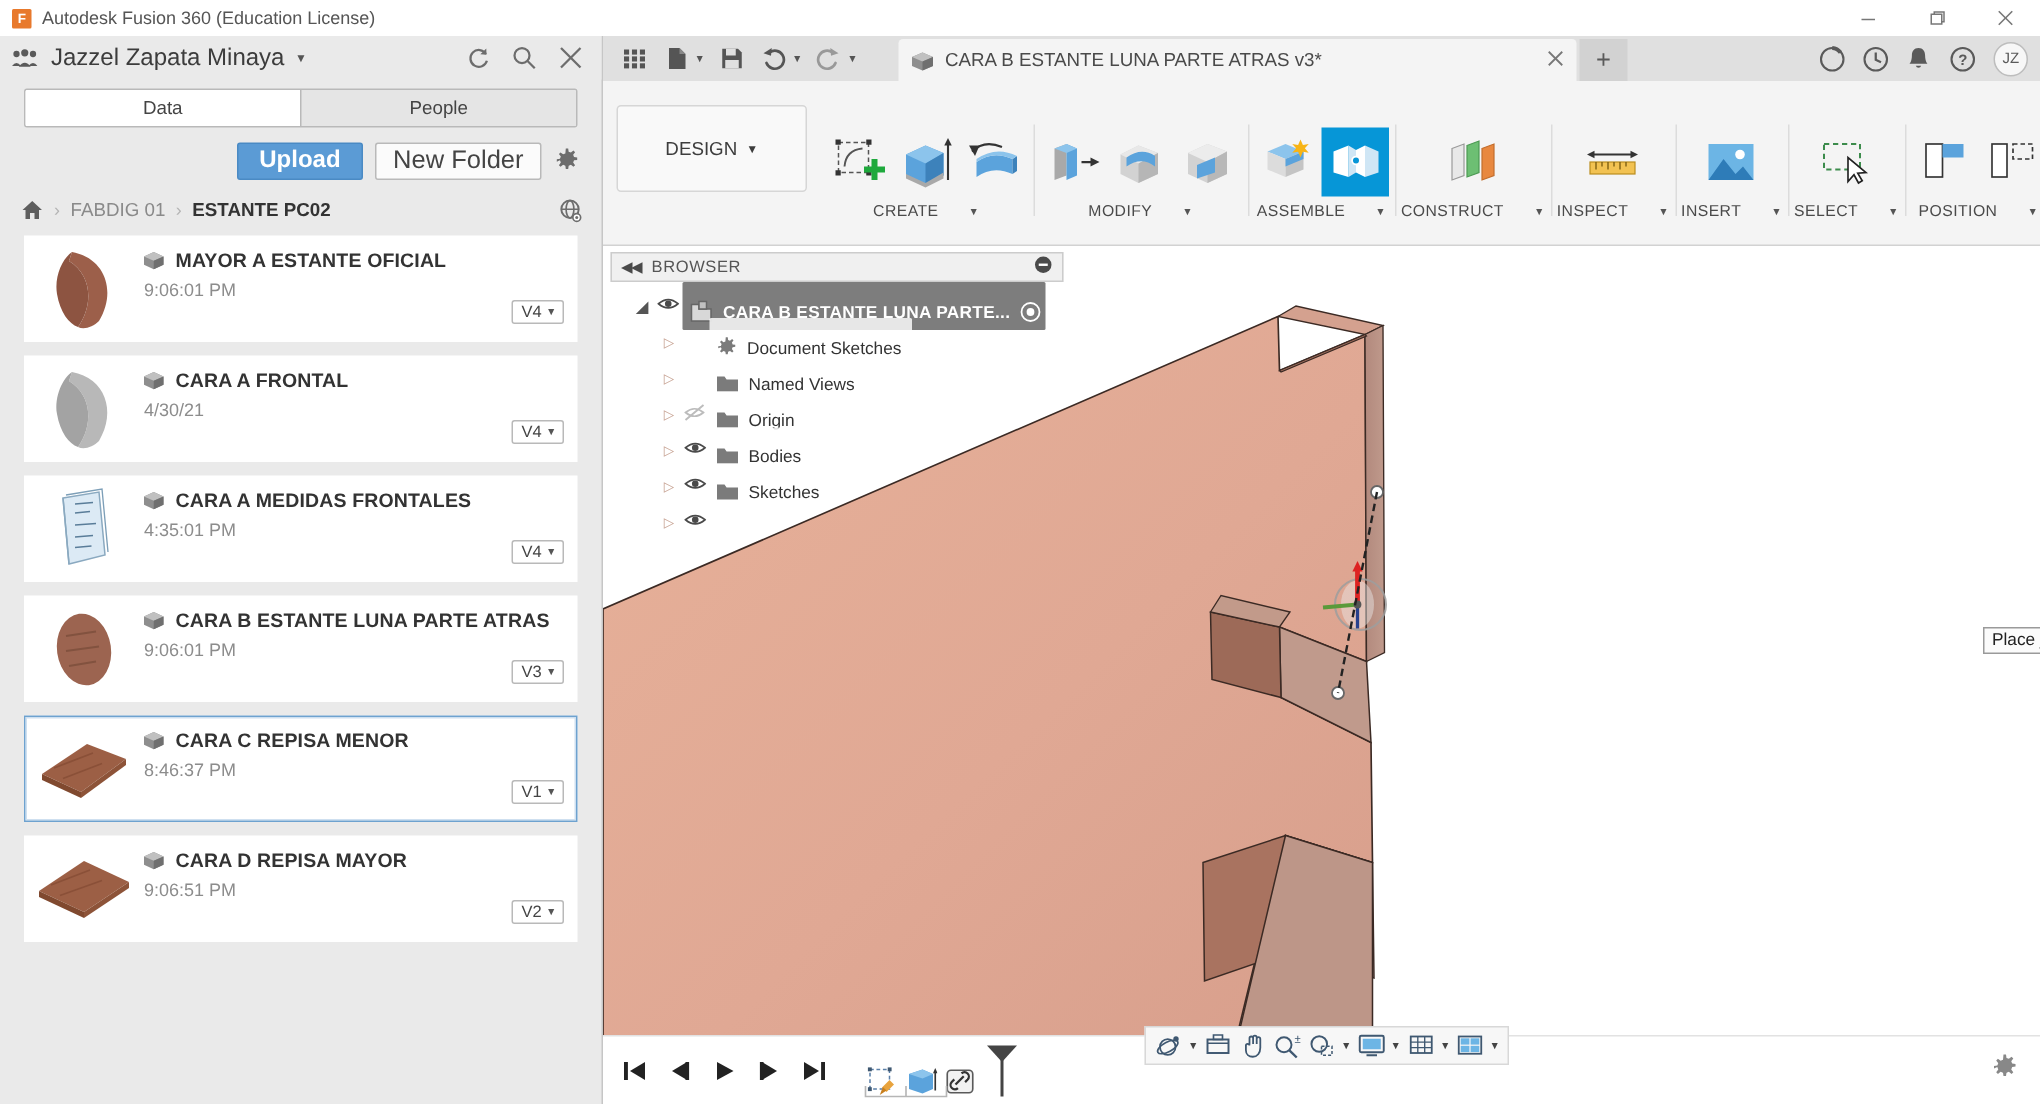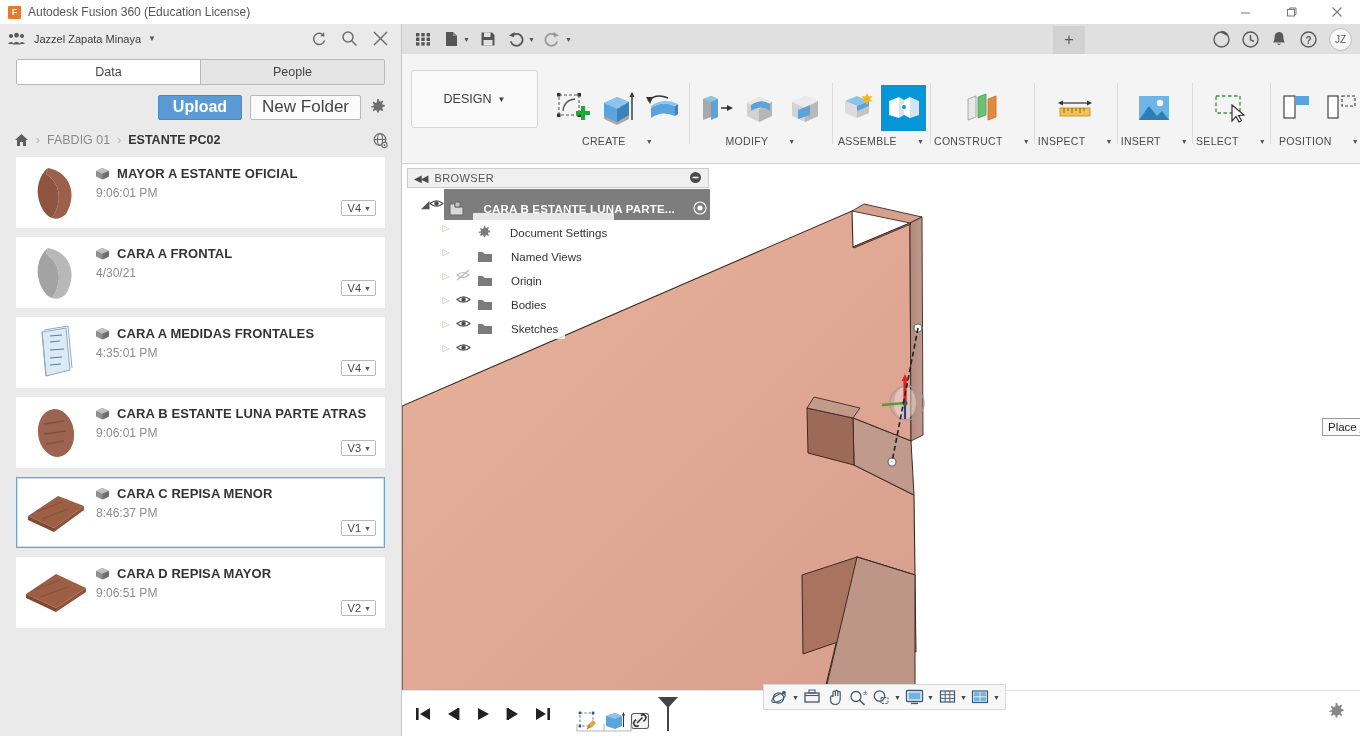--- a/index.html
+++ b/index.html
@@ -39,21 +39,21 @@
   .datapanel {
     position: absolute; left: 0; top: 24px; width: 402px; height: 712px;
     background: #eaeaea;
     border-right: 1px solid #c6c6c6;
   }
   .dp-header {
     height: 29px; display: flex; align-items: center; padding: 0 8px;
     background: #eaeaea;
   }
   .dp-people-icon { width: 17px; height: 14px; position: relative; margin-right: 9px; }
-  .dp-user { font-size: 11px; color: #3c3c3c; }
+  .dp-user { font-size: 16px; color: #3c3c3c; }
   .dp-caret { margin-left: 7px; font-size: 8px; color: #555; }
   .dp-hdr-right { margin-left: auto; display: flex; align-items: center; gap: 14px; padding-right: 4px;}
   .ic { color: #6d6d6d; display: inline-flex; align-items: center; justify-content: center; }
 
   .dp-tabs {
     margin: 6px 16px 0 16px; height: 26px; display: flex;
     border: 1px solid #b9b9b9; border-radius: 2px; overflow: hidden;
     background: #fff;
   }
   .dp-tab {
@@ -194,21 +194,21 @@
     height: 20px; background: #f0f0f0; border: 1px solid #ccc;
     display: flex; align-items: center; padding: 0 6px; font-size: 11px; color: #555;
     letter-spacing: .4px;
   }
   .browser-hdr .collapse { color: #4a4a4a; font-size: 10px; margin-right: 7px; letter-spacing: -1px;}
   .browser-hdr .minus { margin-left: auto; }
   .tree { margin-top: 4px; font-size: 11.5px; }
   .tnode { height: 24px; display: flex; align-items: center; }
   .tarrow { width: 14px; text-align: center; color: #c9a697; font-size: 9px; }
   .teye { width: 20px; text-align: center; color: #5e5e5e; }
-  .tlabel-wrap { display: flex; align-items: center; gap: 18px; padding: 12px 7px 2px 4px; border-radius: 1px; }
+  .tlabel-wrap { display: flex; align-items: center; gap: 6px; padding: 12px 7px 2px 4px; border-radius: 1px; }
   .tlabel-wrap.root { background: #7d7d7d; color: #fff; padding-right: 3px; }
   .tlabel-wrap.hl { background: rgba(255,255,255,0.82); }
   .tlabel { color: #333; white-space: nowrap; }
   .tlabel.white { color: #fff; font-weight: bold; letter-spacing: .2px; }
 
   
   .tooltip {
     position: absolute; left: 920px; top: 394px;
     background: #fbfbfb; border: 1px solid #9a9a9a;
     font-size: 11.5px; color: #222; padding: 2px 5px; z-index: 25; white-space: nowrap;
@@ -584,20 +584,36 @@
         <div class="qbtn">
           <svg width="19" height="19" viewBox="0 0 19 19">
               <circle cx="9.5" cy="9.5" r="7.5" fill="none" stroke="#5a5a5a" stroke-width="1.4"></circle>
               <text x="9.5" y="13.5" font-size="10" font-family="Liberation Sans, sans-serif" fill="#5a5a5a" text-anchor="middle" font-weight="bold">?</text>
             </svg>
         </div>
         <div class="avatar">JZ</div>
       </div>
     </div>
 
+    <div class="doctab">
+      <span class="cube-ic">
+        <svg width="16" height="14" viewBox="0 0 16 14">
+            <path d="M1 4 L8 1 L15 4 L15 10 L8 13 L1 10z" fill="#8e8e8e"></path>
+            <path d="M1 4 L8 7 L15 4 L8 1z" fill="#c0c0c0"></path>
+            <path d="M8 7 L15 4 L15 10 L8 13z" fill="#6f6f6f"></path>
+          </svg>
+      </span>
+      <span class="doctab-title">CARA  B ESTANTE LUNA PARTE ATRAS v3*</span>
+      <span class="doctab-close">
+        <svg width="12" height="12" viewBox="0 0 12 12">
+            <line x1="1.5" y1="1.5" x2="10.5" y2="10.5" stroke="#777" stroke-width="1.2"></line>
+            <line x1="10.5" y1="1.5" x2="1.5" y2="10.5" stroke="#777" stroke-width="1.2"></line>
+          </svg>
+      </span>
+    </div>
     <div class="tab-plus">+</div>
 
     <div class="ribbon">
       <div class="design-box">
         <span>DESIGN</span>
         <span style="font-size:8px">▼</span>
       </div>
 
 
       <div class="rgroups">
@@ -887,21 +903,21 @@
           <div class="tnode" style="padding-left:32px">
             <span class="tarrow">▷</span>
             <span class="teye"></span>
             <span class="tlabel-wrap hl">
               <span>
                 <svg width="15" height="15" viewBox="0 0 18 18">
                     <path d="M9 5.8A3.2 3.2 0 1 0 9 12.2 3.2 3.2 0 0 0 9 5.8zm0 4.9A1.7 1.7 0 1 1 9 7.3a1.7 1.7 0 0 1 0 3.4z" fill="#7b7b7b"></path>
                     <path d="M8.2 1h1.6l.3 2.1 1.5.6 1.7-1.3 1.1 1.1-1.3 1.7.6 1.5 2.1.3v1.6l-2.1.3-.6 1.5 1.3 1.7-1.1 1.1-1.7-1.3-1.5.6-.3 2.1H8.2l-.3-2.1-1.5-.6-1.7 1.3-1.1-1.1 1.3-1.7-.6-1.5L2.2 9.8V8.2l2.1-.3.6-1.5-1.3-1.7 1.1-1.1 1.7 1.3 1.5-.6z" fill="#7b7b7b"></path>
                   </svg>
               </span>
-              <span class="tlabel">Document Settings</span>
+              <span class="tlabel">Document Sketches</span>
             </span>
           </div>
 
           <div class="tnode" style="padding-left:32px">
             <span class="tarrow">▷</span>
             <span class="teye"></span>
             <span class="tlabel-wrap hl">
               <span>
                 <svg width="16" height="13" viewBox="0 0 16 13">
                     <path d="M1 2 h5 l1.4 2 H15 v8 H1z" fill="#7b7b7b"></path>

